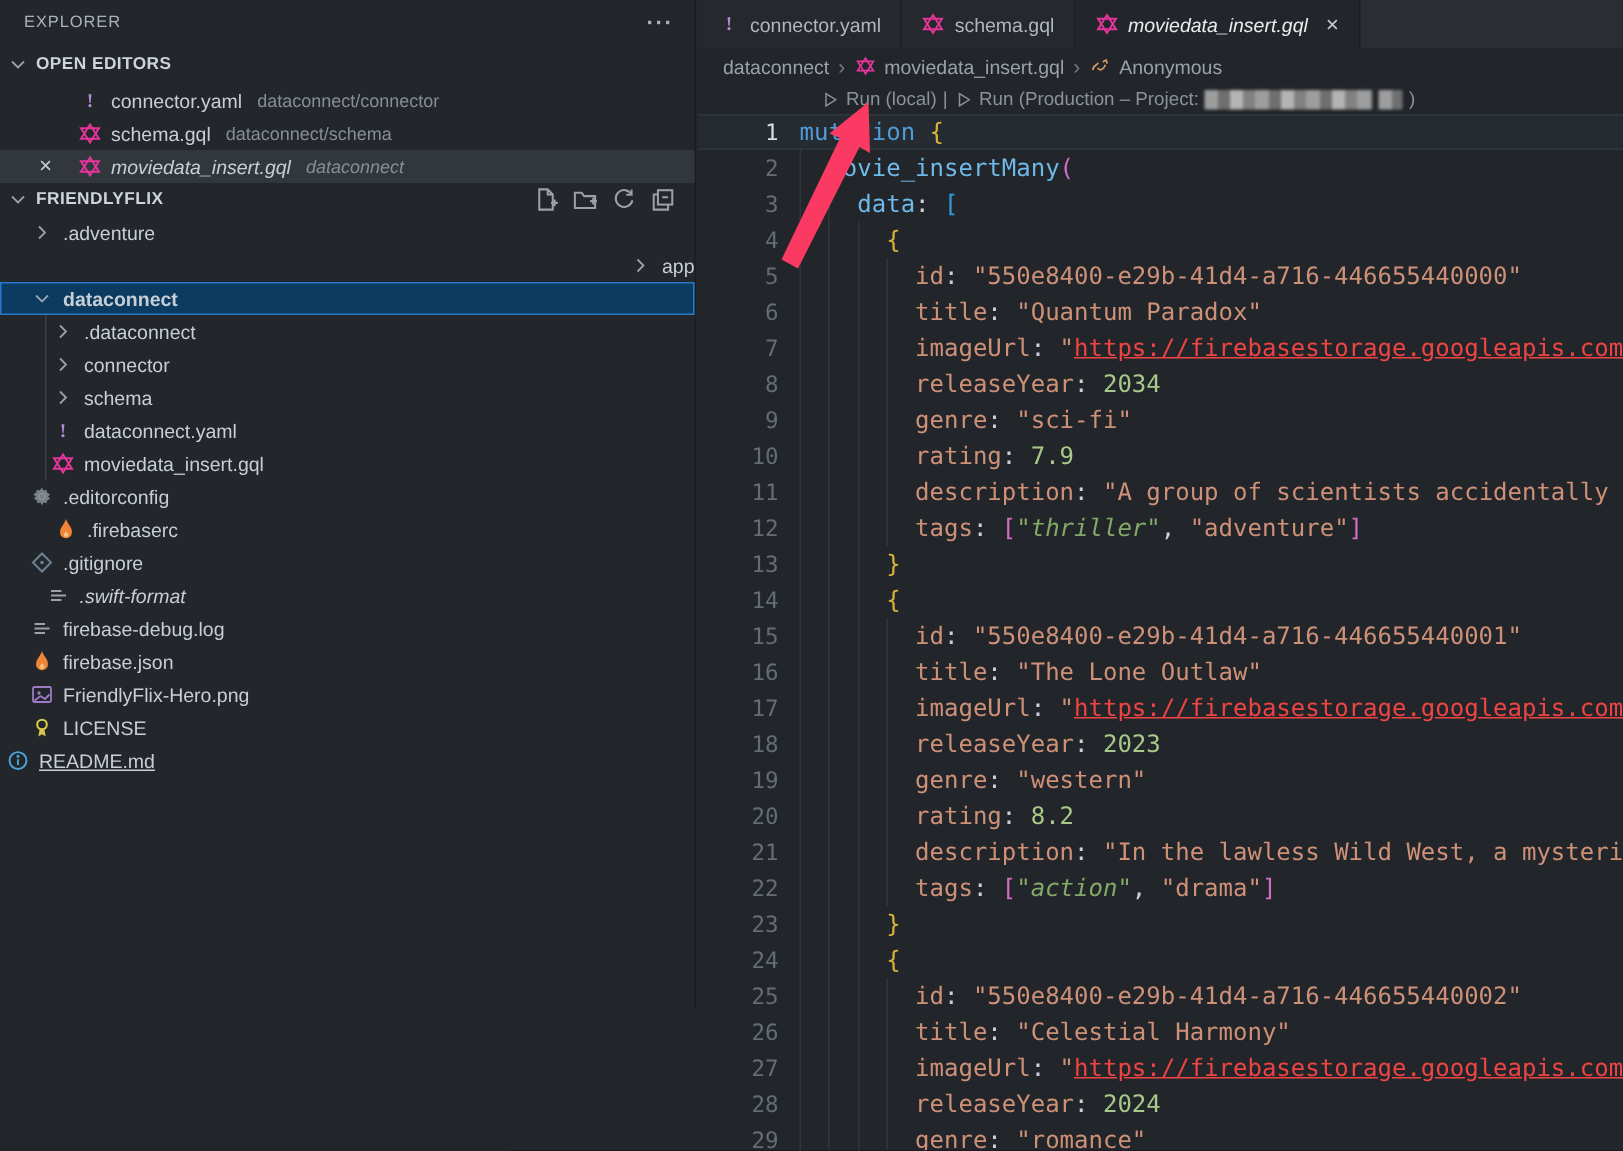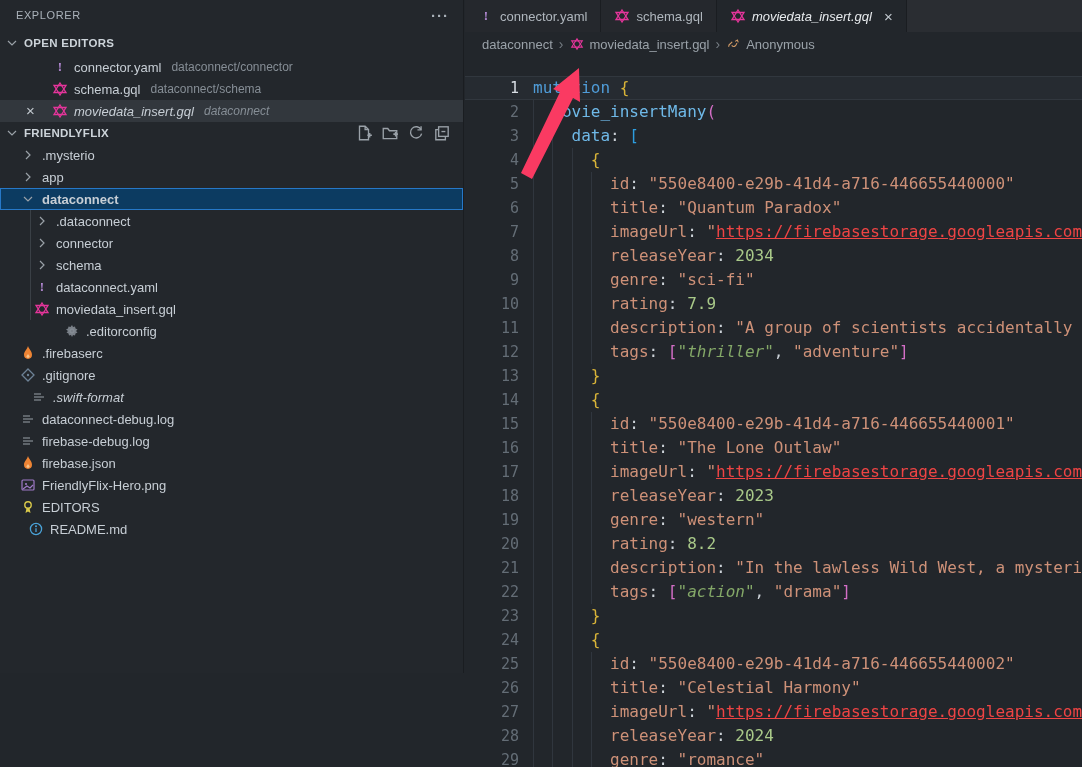--- a/index.html
+++ b/index.html
@@ -165,23 +165,23 @@
           </span>
         </span>
     </div>
     <div id="file-tree">
         <div class="row" style="padding-left: 20px;">
           <span class="icon">
             <svg viewBox="0 0 16 16" fill="none" stroke="#9aa1a8" stroke-width="1.2">
               <path d="M6 4 l4 4 -4 4"></path>
             </svg>
           </span>
-          <span class="fname" style="font-weight: normal;">.mysterio</span>
-        </div>
-        <div class="row" style="padding-left: 20px;">
+          <span class="fname" style="font-weight: normal;">.adventure</span>
+        </div>
+        <div class="row" style="padding-left: 20px; justify-content: flex-end;">
           <span class="icon">
             <svg viewBox="0 0 16 16" fill="none" stroke="#9aa1a8" stroke-width="1.2">
               <path d="M6 4 l4 4 -4 4"></path>
             </svg>
           </span>
           <span class="fname" style="font-weight: normal;">app</span>
         </div>
         <div class="row selected-blue" style="padding-left: 20px;">
           <span class="icon">
             <svg viewBox="0 0 16 16" fill="none" stroke="#9aa1a8" stroke-width="1.2">
@@ -222,30 +222,30 @@
         </div>
         <div class="row" style="padding-left: 34px;">
           <span class="icon">
             <svg viewBox="0 0 16 16" fill="none" stroke="#e5359b" stroke-width="1.3">
               <path d="M8 2 L14 11.5 L2 11.5 Z"></path>
               <path d="M8 14 L2 4.5 L14 4.5 Z"></path>
             </svg>
           </span>
           <span class="fname">moviedata_insert.gql</span>
         </div>
-        <div class="row" style="padding-left: 20px; margin-left: 44px;">
+        <div class="row" style="padding-left: 20px;">
           <span class="icon">
             <svg viewBox="0 0 16 16" fill="#8a9199">
               <circle cx="8" cy="8" r="2" fill="#23272c" stroke="#8a9199"></circle>
               <path d="M8 2 l1 2 2-.5 .5 2 2 1 -1.5 1.5 1.5 1.5 -2 1 -.5 2 -2-.5 -1 2 -1-2 -2 .5 -.5-2 -2-1 1.5-1.5 L2 6.5 l2-1 .5-2 2 .5 Z" opacity=".85"></path>
             </svg>
           </span>
           <span class="fname">.editorconfig</span>
         </div>
-        <div class="row" style="padding-left: 20px;">
+        <div class="row" style="padding-left: 36px;">
           <span class="icon">
             <svg viewBox="0 0 16 16">
               <path d="M8 1 C9 4.5 12 6 12 9.8 A4 4.1 0 0 1 4 9.8 C4 6.5 7 4.5 8 1 Z" fill="#ee8434"></path>
               <path d="M8 9 C8.7 10.2 9.6 10.6 9.6 11.8 A1.7 1.7 0 0 1 6.4 11.8 C6.4 10.7 7.4 10.2 8 9 Z" fill="#f7c289"></path>
             </svg>
           </span>
           <span class="fname">.firebaserc</span>
         </div>
         <div class="row" style="padding-left: 20px;">
           <span class="icon">
@@ -256,28 +256,20 @@
           </span>
           <span class="fname">.gitignore</span>
         </div>
         <div class="row" style="padding-left: 31px; font-style: italic;">
           <span class="icon">
             <svg viewBox="0 0 16 16" fill="none" stroke="#9aa1a8" stroke-width="1.2">
               <path d="M3 5 h7 M3 8 h10 M3 11 h7"></path>
             </svg>
           </span>
           <span class="fname">.swift-format</span>
-        </div>
-        <div class="row" style="padding-left: 20px;">
-          <span class="icon">
-            <svg viewBox="0 0 16 16" fill="none" stroke="#9aa1a8" stroke-width="1.2">
-              <path d="M3 5 h7 M3 8 h10 M3 11 h7"></path>
-            </svg>
-          </span>
-          <span class="fname">dataconnect-debug.log</span>
         </div>
         <div class="row" style="padding-left: 20px;">
           <span class="icon">
             <svg viewBox="0 0 16 16" fill="none" stroke="#9aa1a8" stroke-width="1.2">
               <path d="M3 5 h7 M3 8 h10 M3 11 h7"></path>
             </svg>
           </span>
           <span class="fname">firebase-debug.log</span>
         </div>
         <div class="row" style="padding-left: 20px;">
@@ -299,23 +291,23 @@
           </span>
           <span class="fname">FriendlyFlix-Hero.png</span>
         </div>
         <div class="row" style="padding-left: 20px;">
           <span class="icon">
             <svg viewBox="0 0 16 16">
               <circle cx="8" cy="6" r="3.2" fill="none" stroke="#d9c94a" stroke-width="1.4"></circle>
               <path d="M6.5 9 L5.5 14 L8 12.5 L10.5 14 L9.5 9" fill="#d9c94a"></path>
             </svg>
           </span>
-          <span class="fname">EDITORS</span>
-        </div>
-        <div class="row" style="padding-left: 28px;">
+          <span class="fname">LICENSE</span>
+        </div>
+        <div class="row" style="padding-left: 4px; text-decoration: underline;">
           <span class="icon">
             <svg viewBox="0 0 16 16" fill="none" stroke="#4aa3d9" stroke-width="1.3">
               <circle cx="8" cy="8" r="5.6"></circle>
               <path d="M8 7.2 V11"></path>
               <circle cx="8" cy="5.2" r=".4" fill="#4aa3d9"></circle>
             </svg>
           </span>
           <span class="fname">README.md</span>
         </div>
       </div>
@@ -364,20 +356,38 @@
         <span class="sep">›</span>
         <span class="icon">
           <svg viewBox="0 0 16 16" fill="none" stroke="#d19a66" stroke-width="1.3">
             <path d="M3 11 C3 7 6 8 7 5.5"></path>
             <path d="M6.5 9.5 C8.5 12 11 11 12.5 7"></path>
             <path d="M10.5 5 l2.5 -1.5 1 2.7"></path>
           </svg>
         </span>
         <span>Anonymous</span>
       </div>
+    <div class="codelens">
+      <span class="icon">
+          <svg viewBox="0 0 16 16" fill="none" stroke="#8b929a" stroke-width="1.2">
+            <path d="M4.5 3 L12.5 8 L4.5 13 Z"></path>
+          </svg>
+        </span>
+      <span class="link">Run (local)</span>
+      <span>|</span>
+      <span class="icon">
+          <svg viewBox="0 0 16 16" fill="none" stroke="#8b929a" stroke-width="1.2">
+            <path d="M4.5 3 L12.5 8 L4.5 13 Z"></path>
+          </svg>
+        </span>
+      <span class="link">Run (Production – Project:</span>
+      <span class="blur-block" style="width:112px"></span>
+      <span class="blur-block" style="width:16px"></span>
+      <span>)</span>
+    </div>
     <div class="code-area">
       <div class="cur-line" id="cur-line" style="top: 0px;"></div>
       <div class="gutter" id="gutter">
           <div class="active">1</div>
           <div>2</div>
           <div>3</div>
           <div>4</div>
           <div>5</div>
           <div>6</div>
           <div>7</div>

